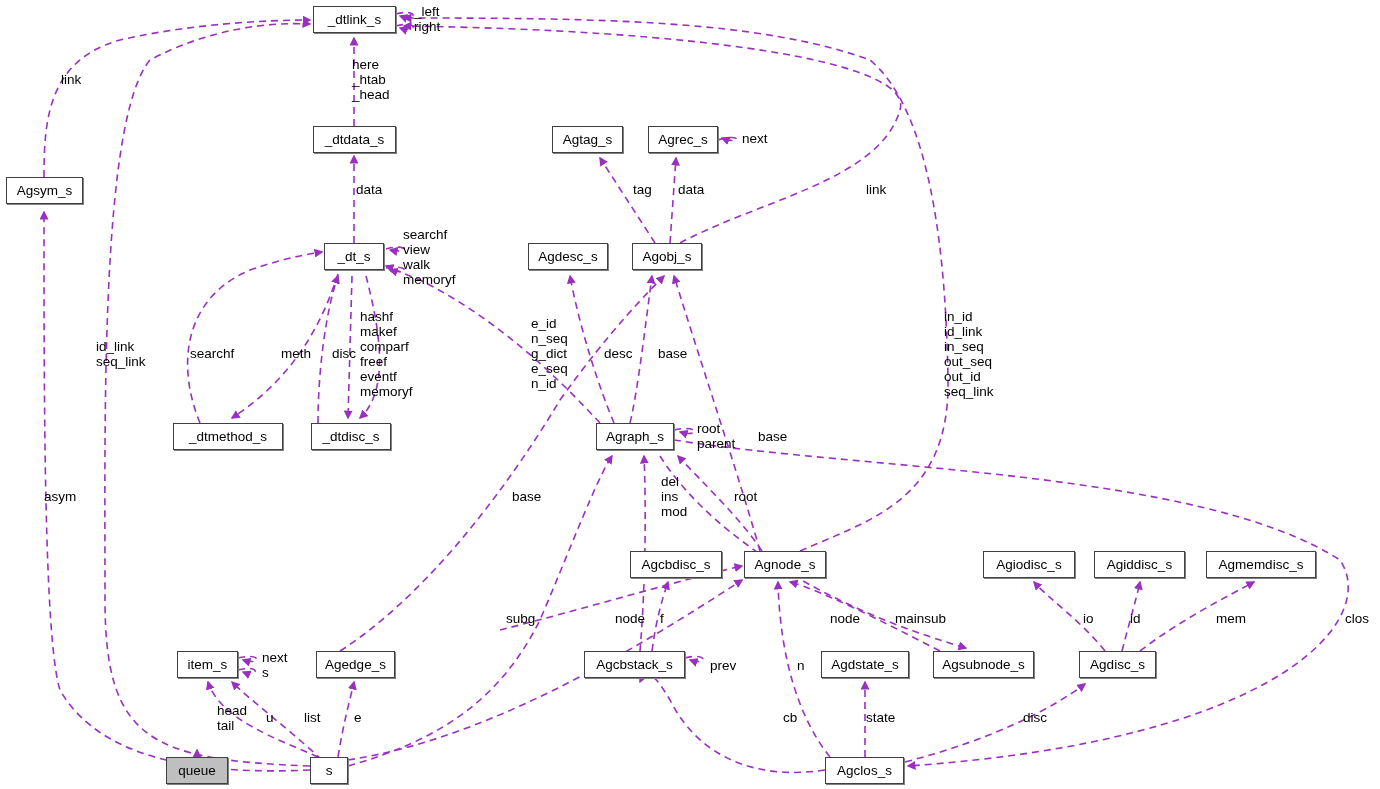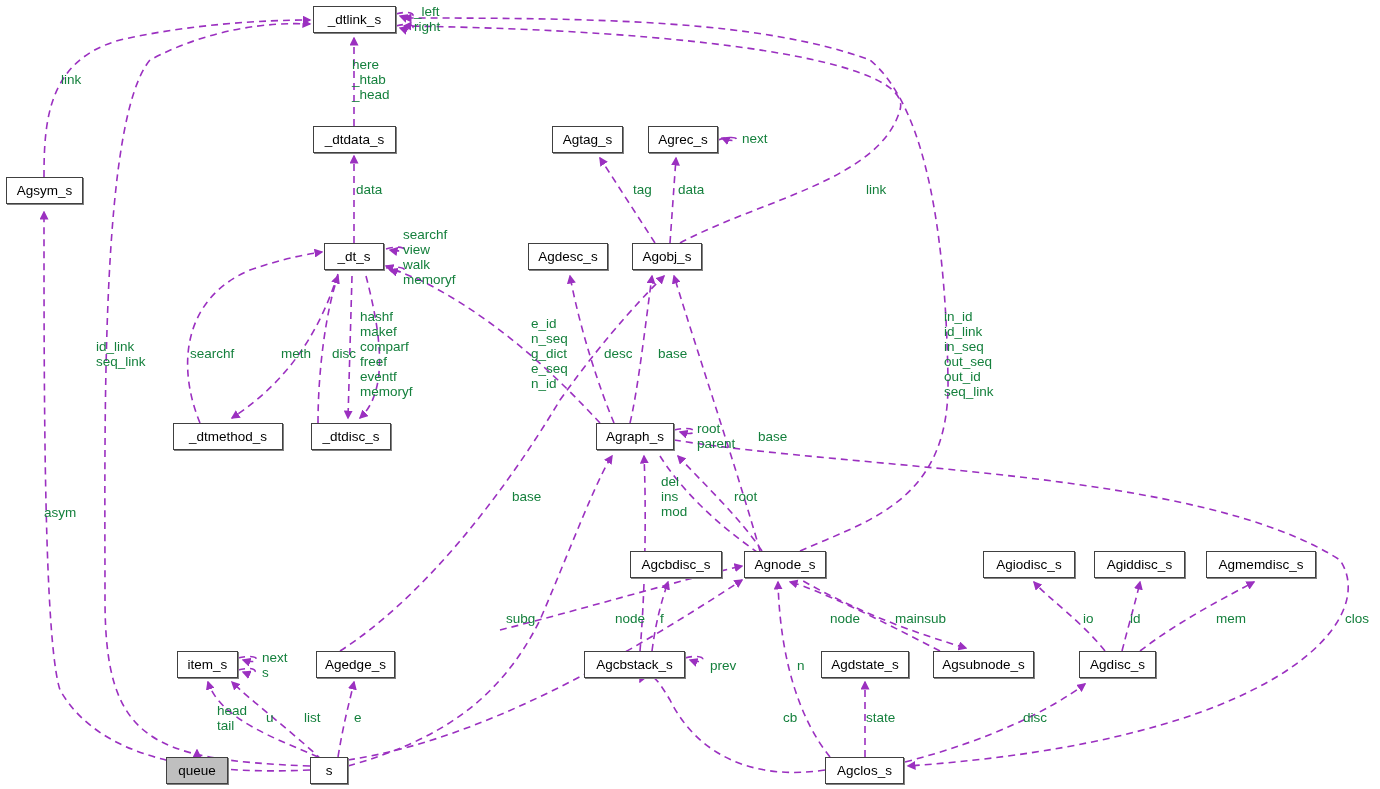--- a/index.html
+++ b/index.html
@@ -18,21 +18,21 @@
     align-items:center;
     justify-content:center;
     white-space:nowrap;
     height:27px;
     box-shadow:1px 1px 0 0 #808080;
   }
   .node.highlight{background:#bfbfbf;}
   .edge-label{
     position:absolute;
     font-size:13.5px;
-    color:#15803d;
+    color:#000000;
     white-space:pre;
     line-height:15px;
     text-align:center;
   }
   .edge-label.left{text-align:left;}
 </style>
 </head>
 <body>
 
 <div id="canvas">
@@ -269,21 +269,21 @@
   <div class="edge-label left" style="left:830px;top:611px;">node</div>
   <div class="edge-label left" style="left:895px;top:611px;">mainsub</div>
   <div class="edge-label left" style="left:1083px;top:611px;">io</div>
   <div class="edge-label left" style="left:1130px;top:611px;">id</div>
   <div class="edge-label left" style="left:1196px;top:611px;margin-left:20px;">mem</div>
   <div class="edge-label left" style="left:1345px;top:611px;">clos</div>
   <div class="edge-label left" style="left:262px;top:650px;">next
 s</div>
   <div class="edge-label left" style="left:710px;top:658px;">prev</div>
   <div class="edge-label left" style="left:797px;top:658px;">n</div>
-  <div class="edge-label left" style="left:44px;top:489px;margin-top:16px;">asym</div>
+  <div class="edge-label left" style="left:44px;top:489px;">asym</div>
   <div class="edge-label left" style="left:203px;top:703px;margin-left:14px;">head
 tail</div>
   <div class="edge-label left" style="left:266px;top:710px;">u</div>
   <div class="edge-label left" style="left:304px;top:710px;">list</div>
   <div class="edge-label left" style="left:354px;top:710px;">e</div>
   <div class="edge-label left" style="left:783px;top:710px;">cb</div>
   <div class="edge-label left" style="left:866px;top:710px;">state</div>
   <div class="edge-label left" style="left:1023px;top:710px;">disc</div>
 
 </div>

